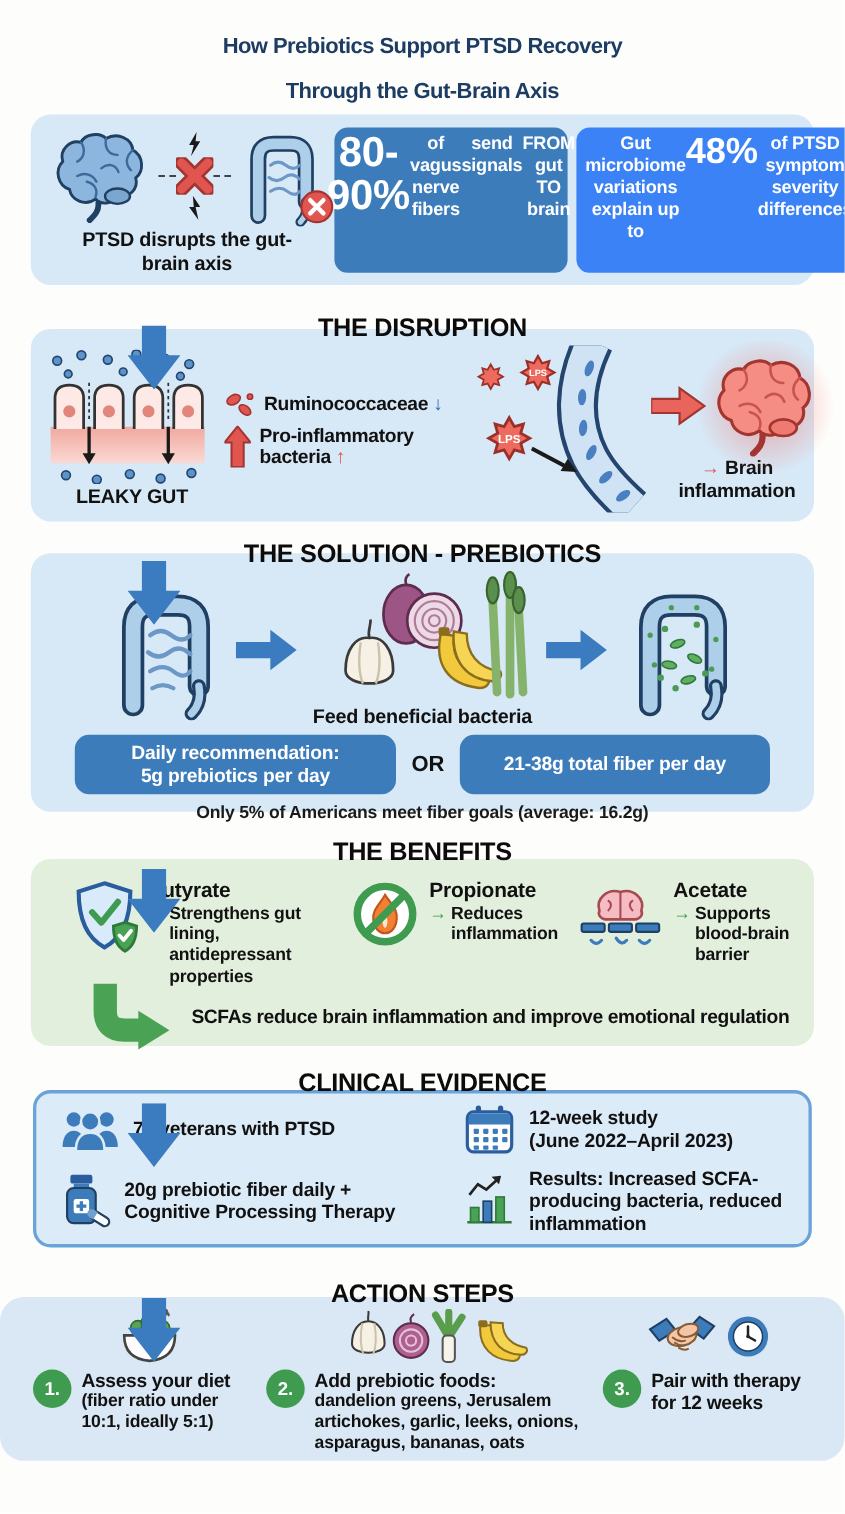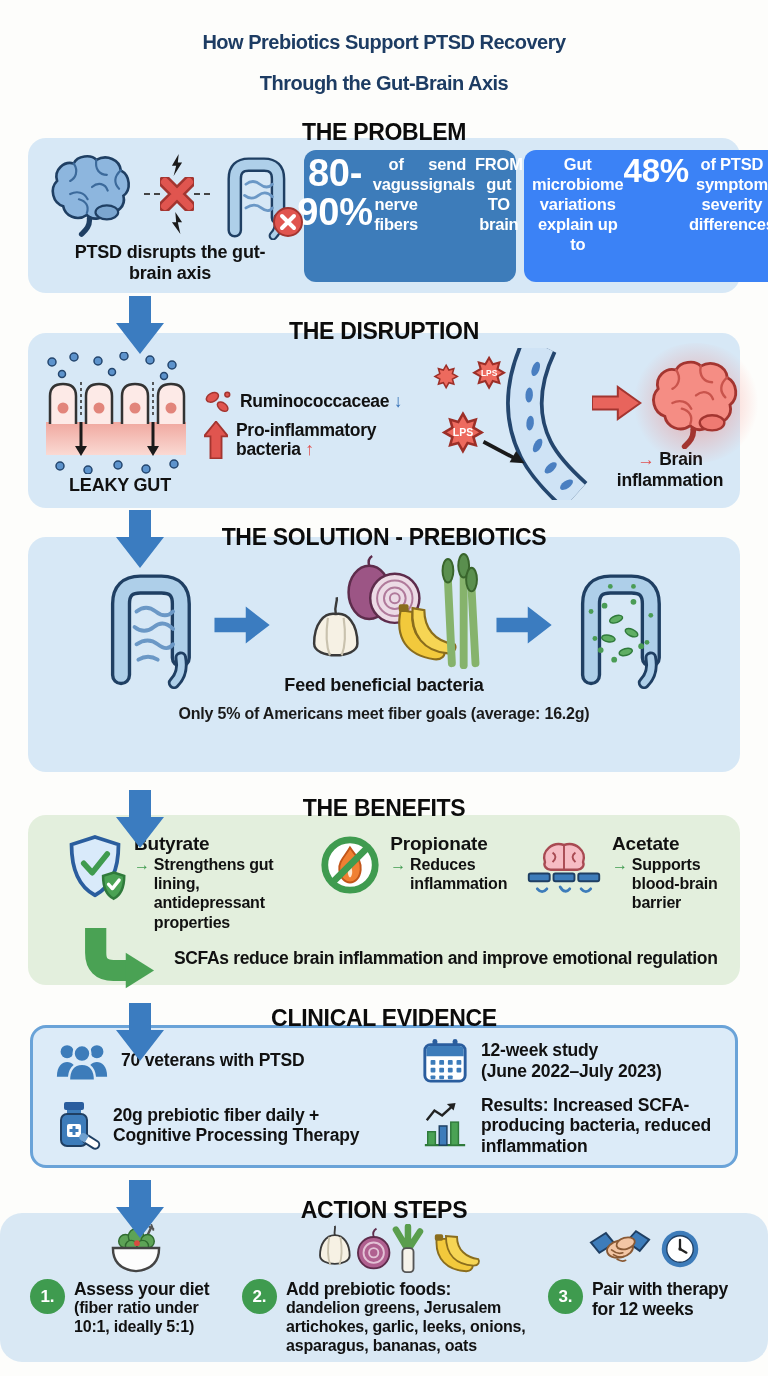--- a/index.html
+++ b/index.html
@@ -97,21 +97,20 @@
 </head>
 <body>
 
 <div class="page">
 
   <div class="main-title">
     <div>How Prebiotics Support PTSD Recovery</div>
     <div>Through the Gut-Brain Axis</div>
   </div>
 
-  <div class="sec-h h-problem">THE PROBLEM</div>
   <div class="card problem-card">
     <div class="problem-left">
       <div class="axis-row">
         <span>
           <svg width="96" height="86" viewBox="0 0 110 96">
             <path d="M22,62 C10,58 6,42 15,33 C11,20 23,10 34,13 C38,4 54,2 60,9 C72,2 87,9 88,21 C99,27 100,43 91,50 C94,62 84,71 73,68 C69,77 55,79 49,72 C38,80 24,73 22,62 Z" fill="#8db6de" stroke="#1f3f63" stroke-width="3"></path>
             <ellipse cx="72" cy="69" rx="13" ry="8" fill="#7ba6d0" stroke="#1f3f63" stroke-width="2.5"></ellipse>
             <path d="M52,76 C53,85 47,90 43,94" fill="none" stroke="#1f3f63" stroke-width="6" stroke-linecap="round"></path>
             <path d="M34,13 C40,22 36,30 30,33 M60,9 C58,20 64,26 72,26 M88,21 C80,28 80,36 86,42 M49,70 C52,62 48,56 40,54 M55,40 C62,34 70,36 73,44 M30,48 C38,44 46,46 50,54" fill="none" stroke="#3c6a9b" stroke-width="2.5" stroke-linecap="round"></path>
           </svg>
@@ -365,20 +364,30 @@
               <circle cx="26" cy="52" r="2.5"></circle>
               <circle cx="30" cy="80" r="2.5"></circle>
               <circle cx="88" cy="56" r="2.5"></circle>
             <circle cx="84" cy="84" r="2.5"></circle>
               <circle cx="46" cy="26" r="2.5"></circle>
               <circle cx="70" cy="26" r="2.5"></circle>
           </g>
         </svg>
       </span>
     </div>
+    <div class="sol-row2">
+      <div class="pill pill1">
+        <span>Daily recommendation:</span>
+        <span>5g prebiotics per day</span>
+      </div>
+      <div class="or-label">OR</div>
+      <div class="pill pill2">
+        <span>21-38g total fiber per day</span>
+      </div>
+    </div>
     <div class="sol-footnote">Only 5% of Americans meet fiber goals (average: 16.2g)</div>
   </div>
 
   <div class="sec-h h-benefits">THE BENEFITS</div>
   <div class="card benefits-card">
     <div class="ben-row">
       <div class="ben-item ben-item1">
         <span>
           <svg width="62" height="70" viewBox="0 0 66 74">
             <path d="M33,4 L58,12 C58,36 52,56 33,66 C14,56 8,36 8,12 Z" fill="#d9eafa" stroke="#2a5d9e" stroke-width="4"></path>
@@ -481,21 +490,21 @@
             <rect x="10" y="32" width="5" height="5" rx="1"></rect>
               <rect x="19" y="32" width="5" height="5" rx="1"></rect>
               <rect x="28" y="32" width="5" height="5" rx="1"></rect>
               <rect x="37" y="32" width="5" height="5" rx="1"></rect>
             <rect x="10" y="40" width="5" height="4" rx="1"></rect>
               <rect x="19" y="40" width="5" height="4" rx="1"></rect>
               <rect x="28" y="40" width="5" height="4" rx="1"></rect>
           </g>
         </svg>
       </span>
-      <span class="ev-text ev-stacked"><b>12-week study</b><span>(June 2022–July 2023)</span></span>
+      <span class="ev-text ev-stacked"><b>12-week study</b><span>(June 2022–April 2023)</span></span>
     </div>
     <div class="ev-item">
       <span>
         <svg width="46" height="54" viewBox="0 0 46 54">
           <rect x="9" y="4" width="20" height="8" rx="2" fill="#2a5d9e"></rect>
           <rect x="12" y="12" width="14" height="5" fill="#3d7cba"></rect>
           <rect x="6" y="16" width="26" height="32" rx="6" fill="#3d7cba" stroke="#1f3f63" stroke-width="2"></rect>
           <rect x="12" y="26" width="14" height="13" rx="2" fill="#fff"></rect>
           <rect x="17.5" y="28" width="3" height="9" fill="#3d7cba"></rect>
             <rect x="14.5" y="31" width="9" height="3" fill="#3d7cba"></rect>

